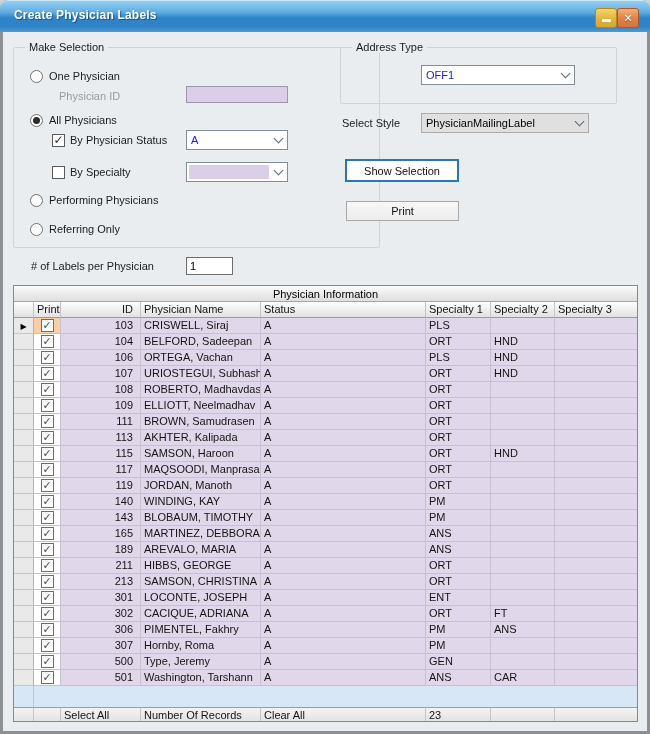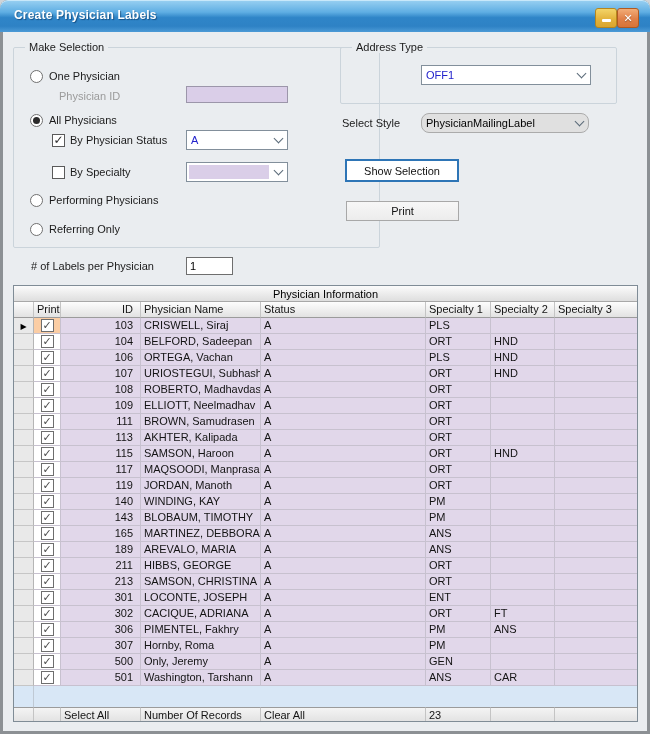--- a/index.html
+++ b/index.html
@@ -31,21 +31,21 @@
 
   .field{box-sizing:border-box;font-size:11px;}
   .inp{border:1px solid #9C96AA;background:#DACEE8;}
   .inp-white{border:1px solid #6E6E6E;background:#fff;color:#000;padding:2px 3px;font-size:11px;box-sizing:border-box;font-family:"Liberation Sans",sans-serif;}
   .combo{display:flex;border:1px solid #828F9B;background:#fff;box-sizing:border-box;align-items:center;}
   .combo .val{flex:1;padding:0 4px;font-size:11px;line-height:18px;overflow:hidden;white-space:nowrap;}
   .combo .blue{color:#2222CC;}
   .combo .drop{width:18px;align-self:stretch;display:flex;align-items:center;justify-content:center;}
   .chev{width:6px;height:6px;border-right:1.6px solid #5A6A78;border-bottom:1.6px solid #5A6A78;transform:rotate(45deg);margin-top:-3px;}
   .combo.lav .val{background:#DACEE8;margin:2px 0 2px 2px;height:14px;line-height:14px;}
-  .combo.gray{background:#E0E0E0;border-color:#ABABAB;border-radius:8px;}
+  .combo.gray{background:#E0E0E0;border-color:#ABABAB;}
 
   .btn{box-sizing:border-box;display:flex;align-items:center;justify-content:center;font-size:11px;color:#111;cursor:default;}
   .btn-focus{background:#fff;border:2px solid #2E75B6;}
   .btn-plain{background:linear-gradient(180deg,#F7F7F7,#ECECEC);border:1px solid #A8A8A8;}
 
   
   .grid{position:absolute;left:13px;top:285px;width:625px;height:437px;border:1px solid #7F8C96;box-sizing:border-box;background:#D8E7F6;overflow:hidden;}
   .gcap{height:16px;background:linear-gradient(180deg,#FBFBFB,#DEDEDE);border-bottom:1px solid #A8A8A8;
     text-align:center;font-size:11px;line-height:16px;color:#000;box-sizing:border-box;}
   .ghead,.grow,.gfoot{display:grid;grid-template-columns:20px 27px 80px 120px 165px 65px 64px 84px;height:16px;}
@@ -105,21 +105,21 @@
       </span>
   </div>
   <span class="radio" style="left:30px;top:194px;"></span>
   <span class="abs lbl" style="left:49px;top:194px;">Performing Physicians</span>
   <span class="radio" style="left:30px;top:223px;"></span>
   <span class="abs lbl" style="left:49px;top:223px;">Referring Only</span>
 
   <div class="abs groupbox" style="left:340px;top:47px;width:275px;height:55px;">
     <span class="legend">Address Type</span>
   </div>
-  <div class="abs combo" style="left:421px;top:65px;width:170px;height:20px;">
+  <div class="abs combo" style="left:421px;top:65px;width:154px;height:20px;">
     <span class="val blue">OFF1</span>
     <span class="drop">
         <span class="chev"></span>
       </span>
   </div>
 
   <span class="abs lbl" style="left:342px;top:117px;">Select Style</span>
   <div class="abs combo gray" style="left:421px;top:113px;width:168px;height:20px;">
     <span class="val">PhysicianMailingLabel</span>
     <span class="drop">
@@ -397,21 +397,21 @@
           <div class="gc s1">PM</div>
           <div class="gc s2"></div>
           <div class="gc s3"></div>
         </div>
         <div class="grow">
           <div class="gc sel"></div>
           <div class="gc prt">
             <span class="gcb">✓</span>
           </div>
           <div class="gc num">500</div>
-          <div class="gc nm">Only, Jeremy</div>
+          <div class="gc nm">Type, Jeremy</div>
           <div class="gc st">A</div>
           <div class="gc s1">GEN</div>
           <div class="gc s2"></div>
           <div class="gc s3"></div>
         </div>
         <div class="grow">
           <div class="gc sel"></div>
           <div class="gc prt">
             <span class="gcb">✓</span>
           </div>

